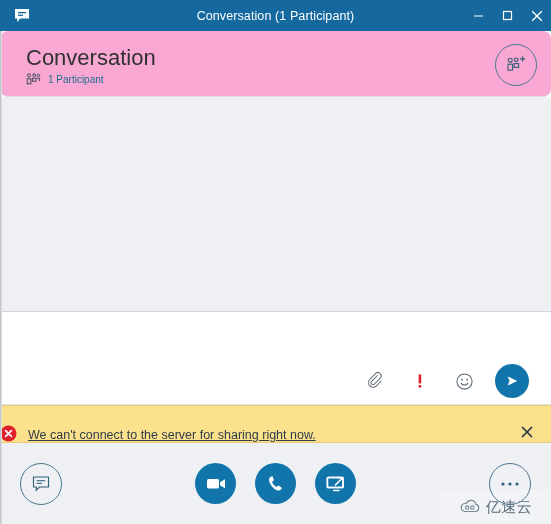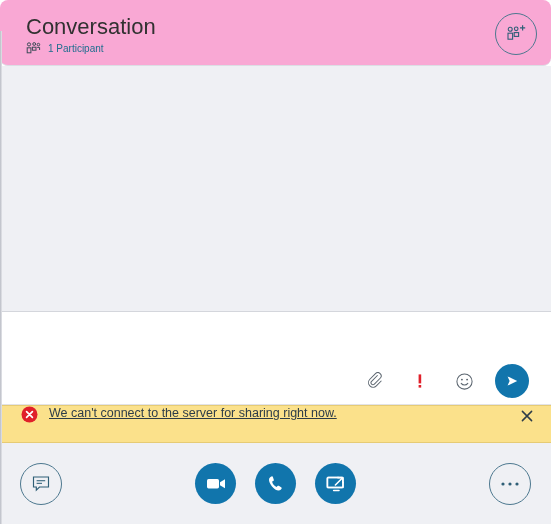--- a/index.html
+++ b/index.html
@@ -132,22 +132,22 @@
     cursor: pointer; border: none;
     flex: 0 0 auto;
   }
 
   
   .notif {
     flex: 0 0 38px;
     background: #fbe18b;
     border-top: 1px solid #e6cb74;
     border-bottom: 1px solid #e6cb74;
-    display: flex; align-items: flex-start;
-    padding: 0 14px 0 21px;
+    display: flex; align-items: flex-end;
+    padding: 0 14px 0 0;
     gap: 11px;
   }
   .notif-icon { flex: 0 0 auto; display: flex; align-items: center; }
   .notif-text {
     flex: 1 1 auto;
     font-size: 12.5px;
     color: #2d3c48;
     text-decoration: underline;
     cursor: pointer;
     white-space: nowrap;
@@ -220,20 +220,47 @@
     left: 0; top: 31px; bottom: 0;
     width: 2px;
     background: linear-gradient(to right, #b9bcc4, #e4e5ea);
   }
 </style>
 </head>
 <body>
 
 <div class="window">
 
+  <div class="titlebar">
+    <div class="titlebar-icon">
+      <svg width="16" height="15" viewBox="0 0 16 15" aria-hidden="true">
+        <path d="M1 1h14v9.5H6.2L3.2 14V10.5H1z" fill="#ffffff"></path>
+        <rect x="4" y="4" width="8" height="1.3" fill="#16699e"></rect>
+        <rect x="4" y="6.6" width="5" height="1.3" fill="#16699e"></rect>
+      </svg>
+    </div>
+    <div class="titlebar-title">Conversation (1 Participant)</div>
+    <div class="winbtns">
+      <div class="winbtn">
+        <svg width="11" height="11" viewBox="0 0 11 11" aria-hidden="true">
+          <rect x="1" y="5.5" width="9" height="1" fill="#ffffff"></rect>
+        </svg>
+      </div>
+      <div class="winbtn">
+        <svg width="11" height="11" viewBox="0 0 11 11" aria-hidden="true">
+          <rect x="1.5" y="1.5" width="8" height="8" fill="none" stroke="#ffffff" stroke-width="1.2"></rect>
+        </svg>
+      </div>
+      <div class="winbtn close">
+        <svg width="12" height="12" viewBox="0 0 12 12" aria-hidden="true">
+          <path d="M1.2 1.2 L10.8 10.8 M10.8 1.2 L1.2 10.8" stroke="#ffffff" stroke-width="1.4"></path>
+        </svg>
+      </div>
+    </div>
+  </div>
 
   <div class="conv-header">
     <div class="conv-header-text">
       <div class="conv-title">Conversation</div>
       <div class="conv-sub">
         <span class="conv-sub-icon">
           <svg width="15" height="13" viewBox="0 0 15 13" aria-hidden="true">
             <circle cx="3" cy="2.4" r="1.6" fill="none" stroke="#3c4b57" stroke-width="1"></circle>
             <circle cx="8.2" cy="2" r="1.4" fill="none" stroke="#3c4b57" stroke-width="1"></circle>
             <circle cx="12.4" cy="2.6" r="1.3" fill="none" stroke="#3c4b57" stroke-width="1"></circle>
@@ -340,16 +367,24 @@
     <div class="toolbar-right">
       <button class="tb-outline" title="More Options">
         <svg width="22" height="6" viewBox="0 0 22 6" aria-hidden="true">
           <circle cx="4" cy="3" r="1.6" fill="#2f5f77"></circle>
           <circle cx="11" cy="3" r="1.6" fill="#2f5f77"></circle>
           <circle cx="18" cy="3" r="1.6" fill="#2f5f77"></circle>
         </svg>
       </button>
     </div>
 
+    <div class="watermark">
+      <svg width="22" height="16" viewBox="0 0 22 16" aria-hidden="true">
+        <path d="M5.5 12.5h11a3.6 3.6 0 0 0 .4-7.1 5 5 0 0 0-9.5-1 3.8 3.8 0 0 0-1.9 8.1z" fill="none" stroke="#7b8b99" stroke-width="1.2"></path>
+        <circle cx="8.2" cy="8.6" r="1.7" fill="none" stroke="#7b8b99" stroke-width="1.1"></circle>
+        <circle cx="13.4" cy="8.6" r="1.7" fill="none" stroke="#7b8b99" stroke-width="1.1"></circle>
+      </svg>
+      <span class="wm-text">亿速云</span>
+    </div>
   </div>
 
   <div class="edge-left"></div>
 </div>
 
 </body></html>

